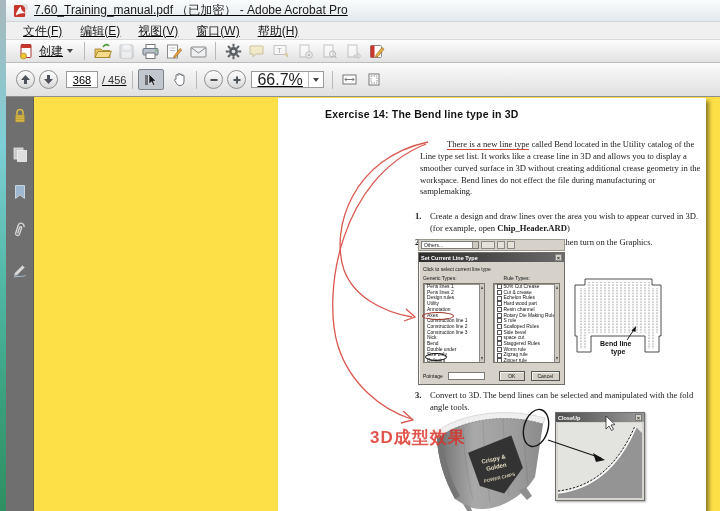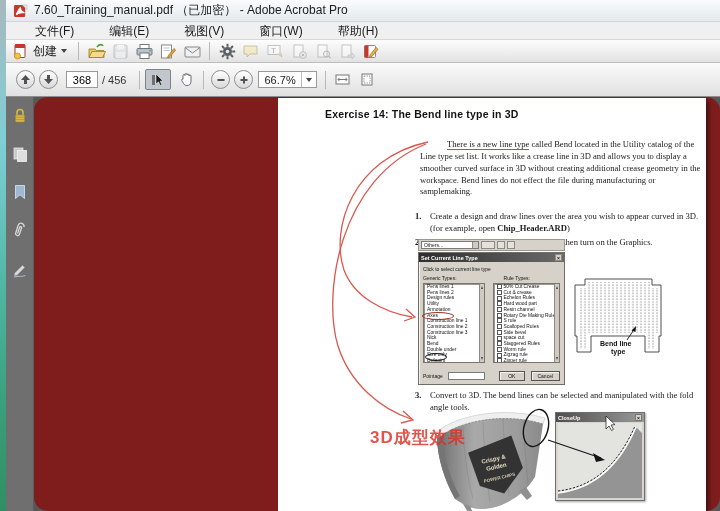--- a/index.html
+++ b/index.html
@@ -1,61 +1,61 @@
 <!DOCTYPE html>
 <html><head>
 <meta charset="utf-8">
 <style>
   * { margin:0; padding:0; box-sizing:border-box; }
   html,body { width:720px; height:511px; overflow:hidden; font-family:"Liberation Sans",sans-serif; }
   .screen { position:relative; width:720px; height:511px; background:#575757; }
   .wallpaper { position:absolute; left:0; top:0; width:6px; height:511px;
     background:linear-gradient(180deg,#a8b8bd 0%,#7ecfd6 28%,#52b8a6 55%,#3aa07d 78%,#2f8f63 100%); }
-  .appwin { position:absolute; left:6px; top:0; right:0; bottom:0; display:flex; flex-direction:column; }
+  .appwin { position:absolute; left:6px; top:0; right:0; bottom:0; display:flex; flex-direction:column;text-decoration:underline; }
 
   
   .titlebar { height:22px; background:linear-gradient(#fafcfd,#e3e9ed); display:flex; align-items:center;
     padding-left:7px; border-bottom:1px solid #cfd6da; }
   .pdficon { width:15px; height:14px; margin-right:6px; }
   .titletext { font-size:12px; color:#1c1c1c; }
 
   
-  .menubar { height:18px; background:#f0f0f0; display:flex; align-items:center; padding-left:20px;
-    border-bottom:1px solid #d9d9d9;gap:17px; }
+  .menubar { height:18px; background:#f0f0f0; display:flex; align-items:center; padding-left:8px;
+    border-bottom:1px solid #d9d9d9; }
   .menuitem { font-size:12px; color:#1a1a1a; padding:0 9px; line-height:18px; cursor:default; }
 
   
   .toolbar1 { height:23px; background:linear-gradient(#fdfdfd,#e2e2e2); display:flex; align-items:center;
-    border-bottom:1px solid #bdbdbd; }
+    padding-left:6px; border-bottom:1px solid #bdbdbd; }
   .toolbar2 { height:34px; background:linear-gradient(#fbfbfb,#e0e0e0); display:flex; align-items:center;
     padding-left:8px; border-bottom:1px solid #8e8e8e; }
   .tbtn { display:flex; align-items:center; justify-content:center; height:21px; min-width:24px; border-radius:2px; }
   .tbtn svg { display:block; }
   .dim { opacity:0.45; }
   .vsep { width:1px; height:18px; background:#b9b9b9; margin:0 5px; }
   .createbtn { display:flex; align-items:center; gap:4px; padding:0 6px; height:21px; }
   .createlabel { font-size:12px; color:#1a1a1a; }
   .caret { width:0; height:0; border-left:3px solid transparent; border-right:3px solid transparent; border-top:4px solid #444; }
 
   .circlebtn { width:19px; height:19px; border-radius:50%; border:1px solid #8f8f8f;
     background:linear-gradient(#ffffff,#d8d8d8); display:flex; align-items:center; justify-content:center; margin:0 2px; }
   .pageinput { width:32px; height:17px; border:1px solid #9a9a9a; font-size:11px; text-align:center;
     margin:0 4px 0 6px; background:#fff; }
-  .pagetotal { font-size:11px; color:#333; margin-right:8px; }
+  .pagetotal { font-size:11px; color:#333; margin-right:1px; }
   .toolactive { width:26px; height:21px; background:#c2c7cd; border:1px solid #7d838a; border-radius:2px;
     display:flex; align-items:center; justify-content:center; margin-right:3px; }
   .zoombox { display:flex; align-items:center; border:1px solid #9a9a9a; background:#fff; height:17px; margin:0 3px; }
-  .zoomval { font-size:11px; color:#222; padding:0 5px; min-width:36px; text-align:right; }
+  .zoomval { font-size:16px; color:#222; padding:0 5px; min-width:36px; text-align:right; }
   .zoomarr { width:15px; height:15px; border-left:1px solid #bbb; display:flex; align-items:center; justify-content:center; }
 
   
   .workspace { flex:1; display:flex; position:relative; background:#575757; }
   .sidebar { width:28px; background:#6f6f6f; border-right:1px solid #5c5c5c; display:flex; flex-direction:column;
     align-items:center; padding-top:10px; gap:22px; }
-  .docarea { position:relative; flex:1; background:#7f1d1d;border-radius:14px; }
+  .docarea { position:relative; flex:1; background:#fde047; }
 
   
   .page { position:absolute; left:244px; top:1px; width:428px; height:420px; background:#ffffff;
     box-shadow:3px 3px 4px rgba(0,0,0,0.45); }
   .heading { position:absolute; left:47px; top:10px; font-size:10.5px; font-weight:bold; color:#111;
     letter-spacing:0.2px; }
   .bodytext { font-family:"Liberation Serif",serif; font-size:8.6px; line-height:1.38; color:#1a1a1a; }
   .intro { position:absolute; left:142px; top:41px; width:287px; }
   .redline { border-bottom:1.6px solid #d5453c;margin-left:27px; }
   .step { position:absolute; display:flex; }

